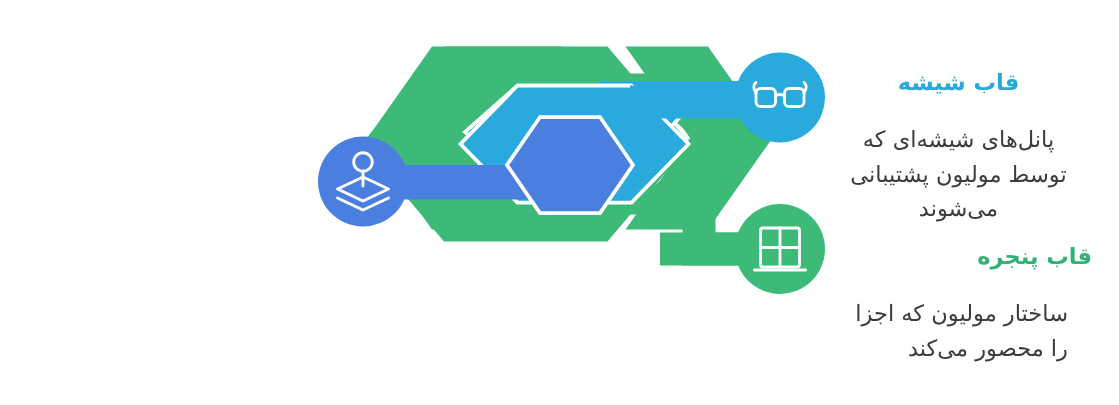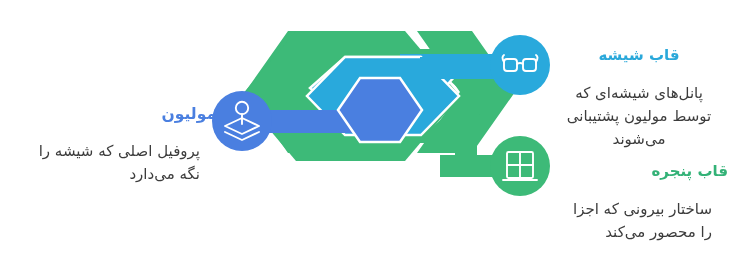--- a/index.html
+++ b/index.html
@@ -150,28 +150,24 @@
       <g stroke="#ffffff" stroke-width="1.9" fill="none" stroke-linejoin="round" stroke-linecap="round">
         <rect x="507" y="152" width="26" height="26" rx="1.5"></rect>
         <line x1="520" y1="152" x2="520" y2="178"></line>
         <line x1="507" y1="165" x2="533" y2="165"></line>
         <line x1="503" y1="180" x2="537" y2="180"></line>
       </g>
     </g>
 
   </svg>
 
-  <div class="text-block" id="block-mullion">
-    <div class="block-title">مولیون</div>
-    <div class="block-desc">پروفیل اصلی که شیشه را نگه می‌دارد</div>
-  </div>
 
   <div class="text-block" id="block-glass">
     <div class="block-title">قاب شیشه</div>
     <div class="block-desc">پانل‌های شیشه‌ای که توسط مولیون پشتیبانی می‌شوند</div>
   </div>
 
   <div class="text-block" id="block-frame">
     <div class="block-title">قاب پنجره</div>
-    <div class="block-desc">ساختار بیرونی که اجزا را محصور می‌کند</div>
+    <div class="block-desc">ساختار مولیون که اجزا را محصور می‌کند</div>
   </div>
 
 </div>
 
 </body></html>

